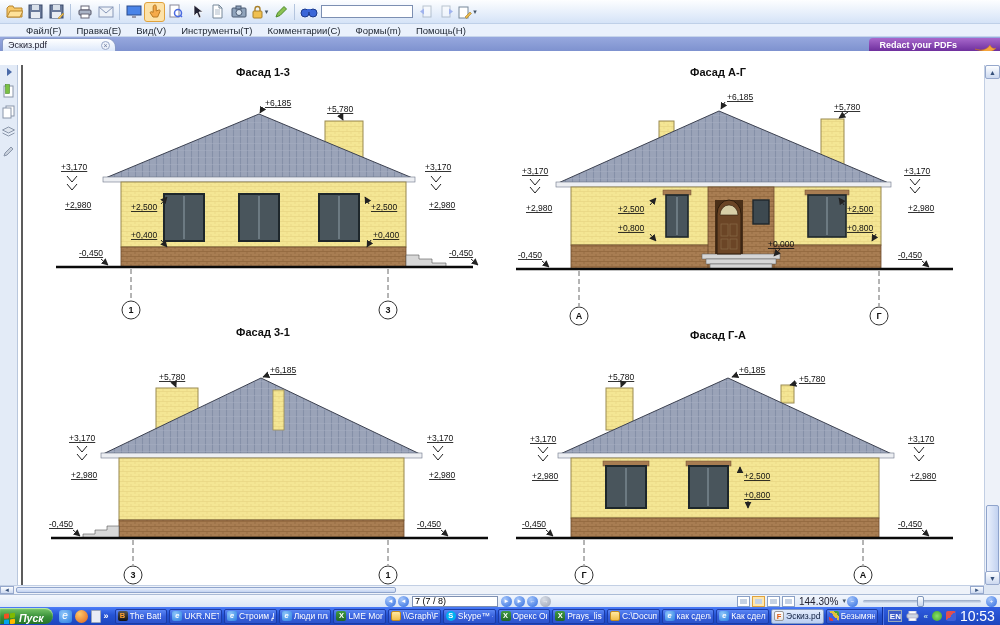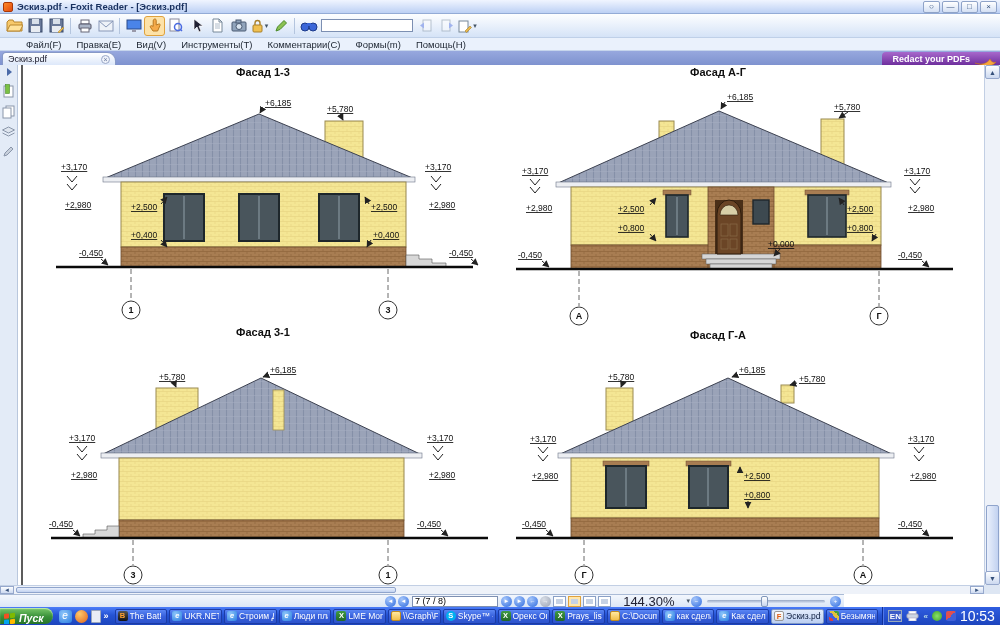--- a/index.html
+++ b/index.html
@@ -22,21 +22,21 @@
 
   
   .menubar{height:13px;background:#eaf1fc;border-bottom:1px solid #c6d5ec;display:flex;align-items:center;gap:15px;padding:0 26px;font-size:9.5px;color:#1c2430}
   .menu-item{cursor:default}
 
   
   .tabbar{height:14px;background:linear-gradient(#97a8de,#7e92cf);position:relative;display:flex;align-items:flex-end}
   .tab{width:114px;height:13px;margin-left:2px;background:linear-gradient(#ffffff,#dde8fa);border:1px solid #8799c6;border-bottom:none;border-radius:4px 9px 0 0;font-size:9px;color:#223;display:flex;align-items:center;padding:0 5px;gap:1px}
   .tabclose{margin-left:auto;width:9px;height:9px;border-radius:50%;border:1px solid #9aa8c8;background:#eef2fa;color:#69799d;font-size:7px;line-height:7px;text-align:center}
   .tab-caret{position:absolute;right:112px;top:4px;font-size:7px;color:#e8ecff}
-  .redact{position:absolute;right:0;top:1px;height:13px;display:flex;align-items:center;gap:4px;background:linear-gradient(#a868cc,#6e2f9d);color:#fff;font-size:9px;font-weight:bold;padding:0 4px 0 10px;border-radius:4px 0 0 0}
+  .redact{position:absolute;right:0;top:1px;height:13px;display:flex;align-items:center;gap:17px;background:linear-gradient(#a868cc,#6e2f9d);color:#fff;font-size:9px;font-weight:bold;padding:0 4px 0 10px;border-radius:4px 0 0 0}
 
   
   .content{position:absolute;top:65px;left:0;width:1000px;height:529px;background:#fff}
   .navpanel{position:absolute;left:0;top:0;width:18px;bottom:9px;background:#e3ebf7;border-right:1px solid #b9c7dd;display:flex;flex-direction:column;align-items:center;padding-top:2px;gap:7px}
   .splitline{position:absolute;left:21px;top:0;bottom:9px;width:2px;background:#5c5c5c}
   .page{position:absolute;left:24px;top:0;right:16px;bottom:9px;background:#fff;overflow:hidden}
   .ftitle{position:absolute;width:140px;text-align:center;font-size:11px;font-weight:bold;color:#101010}
   .facade{position:absolute}
 
   svg text.dim{font-family:"Liberation Sans",sans-serif;font-size:8.5px;fill:#111;text-decoration:underline}
@@ -49,28 +49,28 @@
   
   .vscroll{position:absolute;right:0;top:0;width:16px;bottom:9px;background:#eef2f9;border-left:1px solid #c2cfe4}
   .sbtn{position:absolute;left:0;width:15px;height:14px;background:linear-gradient(#fdfeff,#ccd9f0);border:1px solid #96a8cc;color:#35507a;font-size:7px;text-align:center;line-height:13px;border-radius:2px}
   .vthumb{position:absolute;left:1px;top:440px;width:13px;height:70px;background:linear-gradient(90deg,#eaf0fc,#c2d2f0);border:1px solid #8fa4cc;border-radius:2px}
   .hscroll{position:absolute;left:0;right:16px;bottom:0;height:9px;background:#eef2f9;border-top:1px solid #c2cfe4}
   .hbtn{position:absolute;top:0;width:14px;height:8px;background:linear-gradient(#fdfeff,#ccd9f0);border:1px solid #96a8cc;color:#35507a;font-size:6px;text-align:center;line-height:7px}
   .hthumb{position:absolute;left:16px;top:1px;width:380px;height:6px;background:linear-gradient(#eaf0fc,#c2d2f0);border:1px solid #8fa4cc;border-radius:2px}
   .corner{position:absolute;right:0;bottom:0;width:16px;height:9px;background:#dde6f3}
 
   
-  .statusbar{position:absolute;top:594px;left:0;width:844px;height:13px;background:linear-gradient(#f3f7fd,#dbe6f6);border-top:1px solid #aabbd6;display:flex;align-items:center;font-size:9px;color:#223}
+  .statusbar{position:absolute;top:594px;left:0;width:1000px;height:13px;background:linear-gradient(#f3f7fd,#dbe6f6);border-top:1px solid #aabbd6;display:flex;align-items:center;font-size:9px;color:#223}
   .rb{width:11px;height:11px;border-radius:50%;background:radial-gradient(circle at 35% 30%,#a6c6fa,#2f6ce0);color:#fff;font-size:6px;line-height:11px;text-align:center;flex:none;margin:0 1px}
   .rb.gray{background:radial-gradient(circle at 35% 30%,#d8dde6,#98a2b4)}
   .pagefield{width:86px;height:11px;border:1px solid #7e90b2;font-size:9px;padding:0 2px;margin:0 2px;background:#fff}
   .vm{width:13px;height:11px;border:1px solid #8aa0c6;background:#fff;margin:0 1px;flex:none;position:relative}
   .vm::after{content:"";position:absolute;inset:2px;background:#c6d2e4}
   .vm.sel{background:#ffe7ae;border-color:#dfa23d}
-  .zoomtxt{margin:0 11px;font-size:13px}
+  .zoomtxt{margin:0 3px;font-size:10px}
   .slider{width:118px;height:3px;background:linear-gradient(#98a8c4,#d8e2f2);border-radius:2px;position:relative;margin:0 4px}
   .sthumb{position:absolute;left:46%;top:-4px;width:7px;height:11px;background:linear-gradient(#fff,#c8d6ee);border:1px solid #8096ba;border-radius:2px}
 
   
   .taskbar{position:absolute;top:607px;left:0;width:1000px;height:18px;background:linear-gradient(#4a7cf8,#2553d4 45%,#1c45bd);display:flex;align-items:center;gap:2px;padding-right:0}
   .start{height:16px;margin:1px 0;background:linear-gradient(#79c86a,#389038 55%,#277427);border-radius:0 8px 8px 0;color:#fff;font-weight:bold;font-style:italic;font-size:10.5px;display:flex;align-items:flex-end;gap:3px;padding:0 9px 0 3px;box-shadow:inset 0 1px 1px #bfeab0;flex:none}
   .ql{display:flex;align-items:center;gap:3px;padding:0 4px;flex:none}
   .qico{width:13px;height:13px;border-radius:3px;flex:none}
   .q-ie{background:radial-gradient(circle at 35% 30%,#8ec6fa,#2a7de0);color:#fff;font-size:10px;font-style:italic;text-align:center;line-height:12px}
   .q-ie::before{content:"e"}
@@ -94,30 +94,20 @@
   .t-green{background:radial-gradient(#8ae06a,#3da024);border-radius:50%}
   .t-red{background:linear-gradient(135deg,#e05050 50%,#4060d8 50%)}
   .chevl{font-size:8px;color:#dfe}
   .clock{font-size:14px}
 </style>
 </head>
 <body>
 
 <div class="screen">
 
-  <div class="titlebar">
-    <span class="appicon"></span>
-    <span>Эскиз.pdf - Foxit Reader - [Эскиз.pdf]</span>
-    <span class="wbtns">
-      <span class="wbtn">○</span>
-      <span class="wbtn">—</span>
-      <span class="wbtn">□</span>
-      <span class="wbtn">×</span>
-    </span>
-  </div>
 
   <div class="toolbar">
     <span class="tbtn">
         <svg width="17" height="15">
           <path d="M1 13V4l2-2h4l1 2h8v9z" fill="#f7c96b" stroke="#b8862f"></path>
           <path d="M1 13l3-6h13l-3 6z" fill="#ffe29a" stroke="#b8862f"></path>
         </svg>
       </span>
     <span class="tbtn">
         <svg width="15" height="15">

